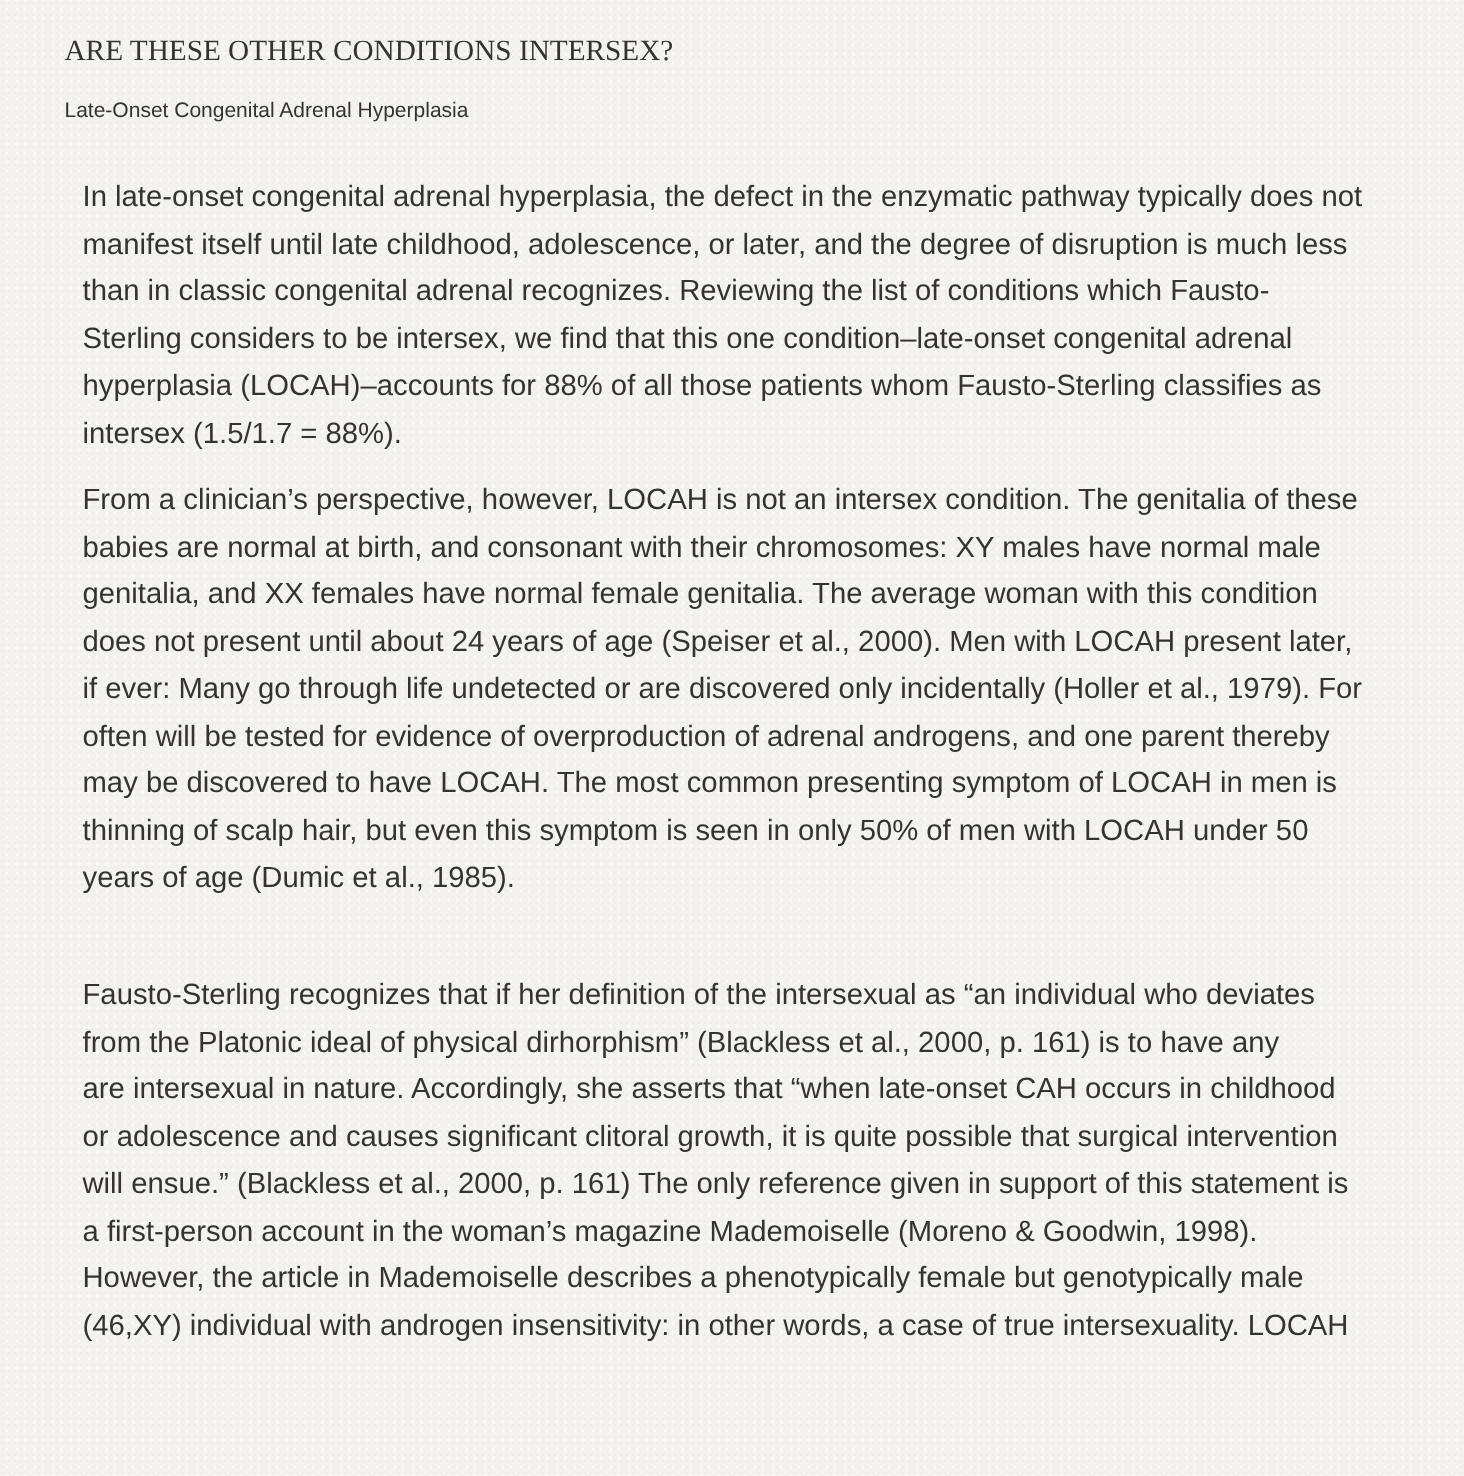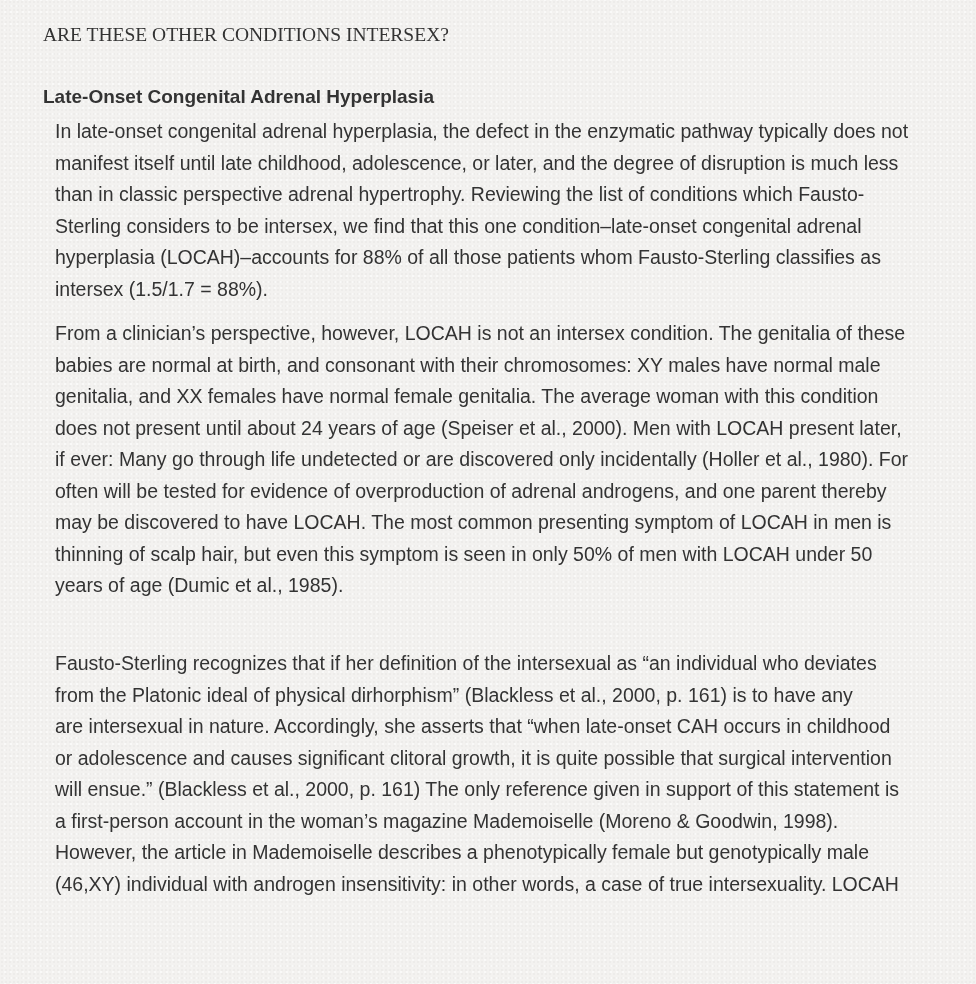--- a/index.html
+++ b/index.html
@@ -32,26 +32,26 @@
       font-size: 19.5px;
       line-height: 26px;
       white-space: nowrap;
       margin: 0;
       font-weight: normal;
       font-family: Liberation Serif, serif;
     }
     .subheading {
       position: absolute;
       left: 0;
-      top: 84px;
-      font-size: 19px;
+      top: 60px;
+      font-size: 14px;
       line-height: 26px;
       white-space: nowrap;
       margin: 0;
-      font-weight: bold;
+      font-weight: normal;
     }
     .para {
       position: absolute;
       left: 0;
       margin: 0;
       font-size: 19.5px;
       line-height: 31.5px;
     }
     .para .line {
       display: block;
@@ -65,32 +65,32 @@
 </head>
 <body>
 
 <div class="article">
   <h2 class="heading">ARE THESE OTHER CONDITIONS INTERSEX?</h2>
   <h3 class="subheading">Late-Onset Congenital Adrenal Hyperplasia</h3>
 
   <p class="para" id="p1">
     <span class="line">In late-onset congenital adrenal hyperplasia, the defect in the enzymatic pathway typically does not</span>
     <span class="line">manifest itself until late childhood, adolescence, or later, and the degree of disruption is much less</span>
-    <span class="line">than in classic perspective adrenal hypertrophy. Reviewing the list of conditions which Fausto-</span>
+    <span class="line">than in classic congenital adrenal recognizes. Reviewing the list of conditions which Fausto-</span>
     <span class="line">Sterling considers to be intersex, we find that this one condition–late-onset congenital adrenal</span>
     <span class="line">hyperplasia (LOCAH)–accounts for 88% of all those patients whom Fausto-Sterling classifies as</span>
     <span class="line">intersex (1.5/1.7 = 88%).</span>
   </p>
 
   <p class="para" id="p2">
     <span class="line">From a clinician’s perspective, however, LOCAH is not an intersex condition. The genitalia of these</span>
     <span class="line">babies are normal at birth, and consonant with their chromosomes: XY males have normal male</span>
     <span class="line">genitalia, and XX females have normal female genitalia. The average woman with this condition</span>
     <span class="line">does not present until about 24 years of age (Speiser et al., 2000). Men with LOCAH present later,</span>
-    <span class="line">if ever: Many go through life undetected or are discovered only incidentally (Holler et al., 1980). For</span>
+    <span class="line">if ever: Many go through life undetected or are discovered only incidentally (Holler et al., 1979). For</span>
     <span class="line">often will be tested for evidence of overproduction of adrenal androgens, and one parent thereby</span>
     <span class="line">may be discovered to have LOCAH. The most common presenting symptom of LOCAH in men is</span>
     <span class="line">thinning of scalp hair, but even this symptom is seen in only 50% of men with LOCAH under 50</span>
     <span class="line">years of age (Dumic et al., 1985).</span>
   </p>
 
   <p class="para" id="p3">
     <span class="line">Fausto-Sterling recognizes that if her definition of the intersexual as “an individual who deviates</span>
     <span class="line">from the Platonic ideal of physical dirhorphism” (Blackless et al., 2000, p. 161) is to have any</span>
     <span class="line">are intersexual in nature. Accordingly, she asserts that “when late-onset CAH occurs in childhood</span>

